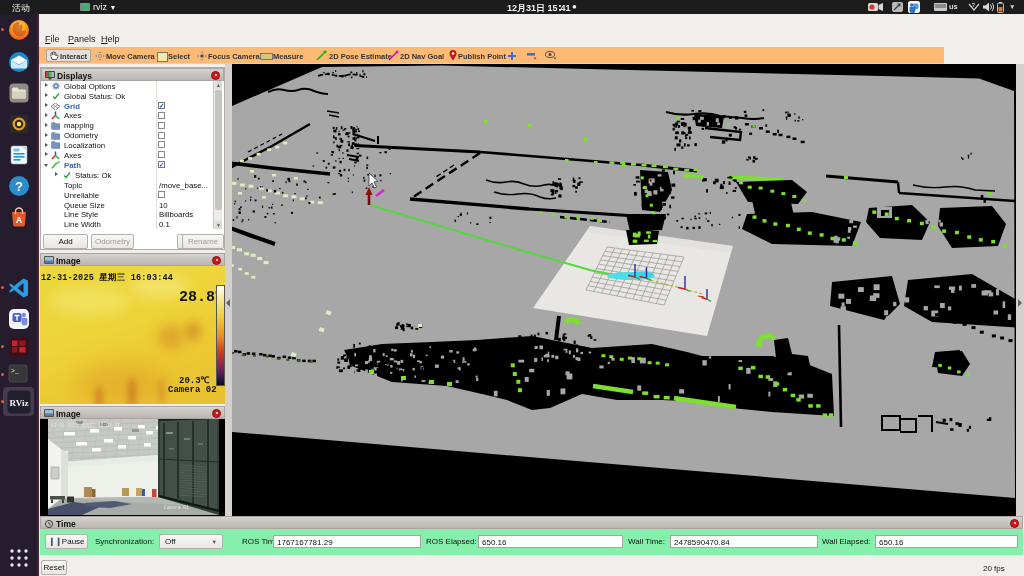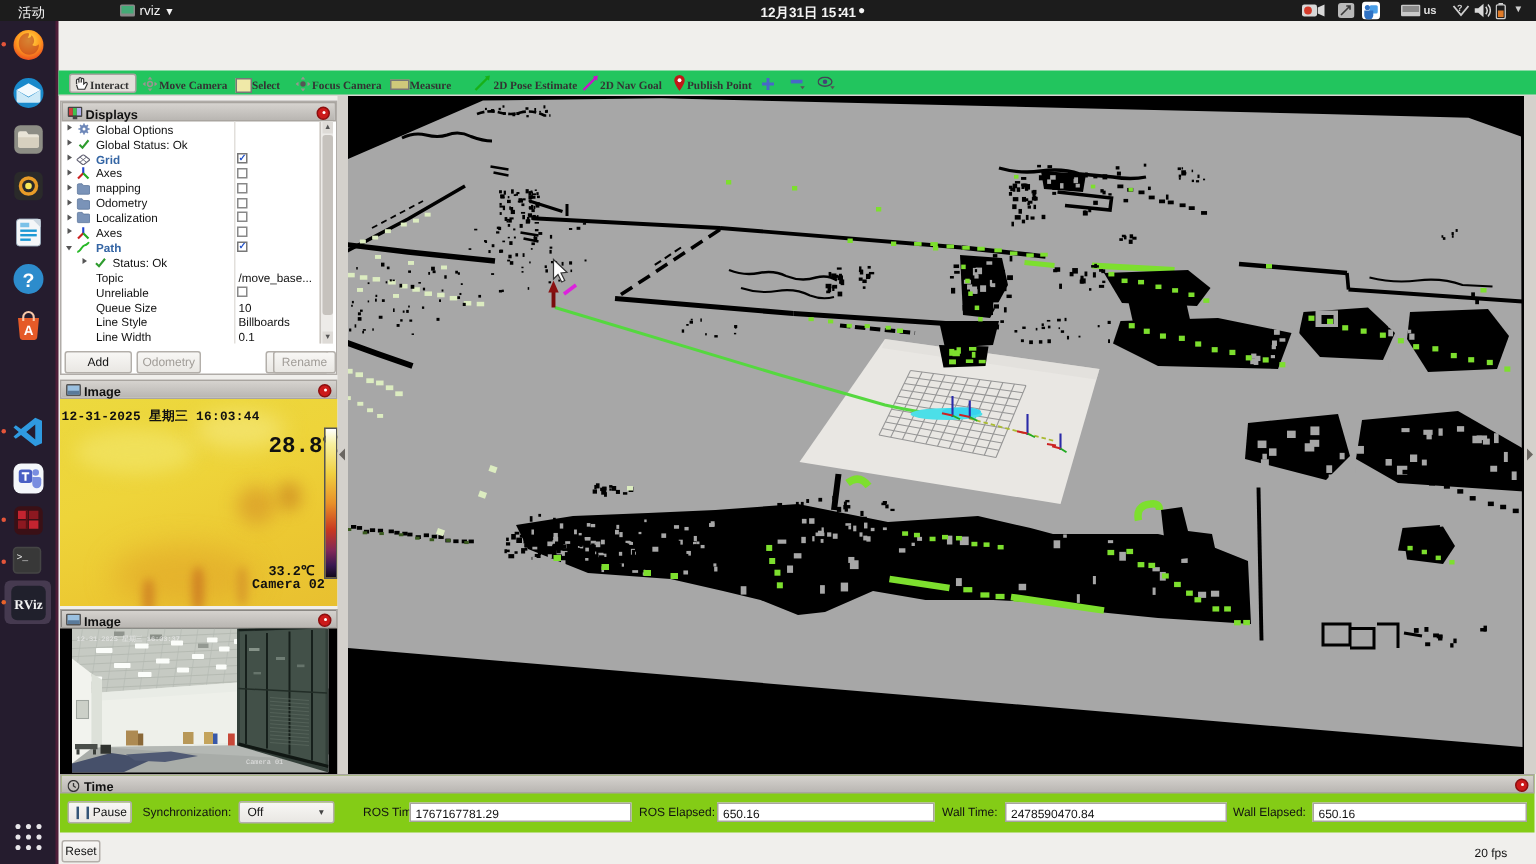--- a/index.html
+++ b/index.html
@@ -6,21 +6,21 @@
   body{width:1024px;height:576px;overflow:hidden;font-family:"Liberation Sans",sans-serif;}
   #screen{position:absolute;top:0;left:0;width:1024px;height:576px;background:#4e1d38;overflow:hidden;}
   .abs{position:absolute;}
   #topbar{left:0;top:0;width:1024px;height:14px;background:#1c1c1c;color:#f4f4f4;font-size:9px;}
   #dock{left:0;top:14px;width:37px;height:562px;background:#251c2e;}
   .dicon{position:absolute;left:8px;width:22px;height:22px;border-radius:5px;}
   .ddot{position:absolute;left:1px;width:3px;height:3px;border-radius:50%;background:#e4553a;}
   #win{left:39px;top:14px;width:985px;height:562px;background:#f0efec;}
   #titlebar{left:0;top:0;width:985px;height:19px;background:#302e2b;color:#fff;}
   #menubar{left:0;top:19px;width:985px;height:14px;background:#f0efec;color:#1a1a1a;font-size:9px;}
-  #toolbar{left:0;top:33px;width:985px;height:17px;background:#22c55e;border-bottom:1px solid #d8d5d0;box-sizing:border-box;color:#2a2a2a;font-family:Liberation Serif, serif;}
+  #toolbar{left:0;top:33px;width:905px;height:17px;background:#fdba74;border-bottom:1px solid #d8d5d0;box-sizing:border-box;color:#2a2a2a;}
   .tbt{position:absolute;top:4.5px;font-weight:bold;font-size:7.5px;color:#333;}
   .panel{position:absolute;background:#fff;}
   .panelhdr{position:absolute;left:0;top:0;width:100%;height:13px;background:linear-gradient(#d6d3cf,#b9b6b2);border:1px solid #a9a5a0;box-sizing:border-box;color:#111;font-size:8.5px;font-weight:bold;}
   .phtxt{position:absolute;left:15px;top:2px;}
   .redbtn{position:absolute;top:1.5px;right:3px;width:9px;height:9px;border-radius:50%;background:#cc1a1a;border:1px solid #8c0f0f;box-sizing:border-box;}
   .redbtn:after{content:"";position:absolute;left:2.5px;top:2.5px;width:2px;height:2px;background:#fff;border-radius:50%;}
   .trow{position:absolute;left:0;width:171px;height:10px;font-size:7.8px;color:#111;}
   .texp{position:absolute;left:4px;top:2.2px;width:0;height:0;border-left:3.5px solid #555;border-top:2.8px solid transparent;border-bottom:2.8px solid transparent;}
   .texpd{position:absolute;left:3px;top:3.5px;width:0;height:0;border-top:3.5px solid #555;border-left:2.8px solid transparent;border-right:2.8px solid transparent;}
   .tlabel{position:absolute;left:23px;top:0.8px;white-space:nowrap;}
@@ -166,20 +166,25 @@
           <circle cx="3" cy="10" r="1.7" fill="#e8e6ea"></circle>
           <circle cx="10" cy="10" r="1.7" fill="#e8e6ea"></circle>
           <circle cx="17" cy="10" r="1.7" fill="#e8e6ea"></circle>
           <circle cx="3" cy="17" r="1.7" fill="#e8e6ea"></circle>
           <circle cx="10" cy="17" r="1.7" fill="#e8e6ea"></circle>
           <circle cx="17" cy="17" r="1.7" fill="#e8e6ea"></circle>
         </svg></div>
   </div>
 
   <div class="abs" id="win">
+    <div class="abs" id="menubar">
+      <span class="abs" style="left:6px;top:1px;"><u>F</u>ile</span>
+      <span class="abs" style="left:29px;top:1px;"><u>P</u>anels</span>
+      <span class="abs" style="left:62px;top:1px;"><u>H</u>elp</span>
+    </div>
     <div class="abs" id="toolbar">
       <div class="abs" style="left:7px;top:2px;width:45px;height:13px;background:#e2dfda;border:1px solid #a8a4a0;border-radius:2px;box-sizing:border-box;"></div>
       <svg class="abs" style="left:10px;top:4px;" width="10" height="10" viewBox="0 0 10 10">
           <path d="M2 5 V2.5 a0.8 0.8 0 0 1 1.6 0 M3.6 4 V1.5 a0.8 0.8 0 0 1 1.6 0 M5.2 4 V2 a0.8 0.8 0 0 1 1.6 0 V5 l1.2-1 a0.9 0.9 0 0 1 1 1.4 L7.5 8.5 H3 L2 5.5" fill="#fff" stroke="#333" stroke-width="0.8"></path>
         </svg>
       <span class="tbt" style="left:21px;">Interact</span>
       <svg class="abs" style="left:56px;top:4px;" width="10" height="10" viewBox="0 0 10 10">
           <path d="M5 0 L6.5 2 H3.5 Z M5 10 L3.5 8 H6.5 Z M0 5 L2 3.5 V6.5 Z M10 5 L8 6.5 V3.5 Z" fill="#9a9690"></path>
           <circle cx="5" cy="5" r="1.6" fill="none" stroke="#9a9690" stroke-width="1"></circle>
         </svg>
@@ -374,21 +379,21 @@
       <div class="abs" style="left:10px;top:20px;width:80px;height:30px;background:#f0e05a;border-radius:50%;filter:blur(6px);"></div>
       <div class="abs" style="left:90px;top:8px;width:60px;height:25px;background:#f2e268;border-radius:50%;filter:blur(7px);"></div>
       <div class="abs" style="left:35px;top:98px;width:95px;height:40px;background:#e2aa2a;border-radius:50%;filter:blur(10px);opacity:0.7;"></div>
       <div class="abs" style="left:118px;top:58px;width:26px;height:26px;background:#d89828;border-radius:50%;filter:blur(6px);opacity:0.7;"></div>
       <div class="abs" style="left:145px;top:55px;width:16px;height:20px;background:#cc8822;border-radius:50%;filter:blur(5px);opacity:0.7;"></div>
       <div class="abs" style="left:55px;top:120px;width:8px;height:24px;background:#c87020;border-radius:40%;filter:blur(3px);opacity:0.65;"></div>
       <div class="abs" style="left:88px;top:112px;width:8px;height:30px;background:#c87020;border-radius:40%;filter:blur(3px);opacity:0.7;"></div>
       <div class="abs" style="left:118px;top:112px;width:7px;height:26px;background:#d08828;border-radius:40%;filter:blur(3px);opacity:0.6;"></div>
       <span class="abs" style="left:1px;top:6px;font-family:'Liberation Mono',monospace;font-size:8.5px;font-weight:bold;color:#111;letter-spacing:0.2px;white-space:nowrap;">12-31-2025 星期三 16:03:44</span>
       <span class="abs" style="left:139px;top:19px;font-family:'Liberation Mono',monospace;font-size:15px;font-weight:bold;color:#111;">28.8℃</span>
-      <span class="abs" style="left:139px;top:107px;font-family:'Liberation Mono',monospace;font-size:9px;font-weight:bold;color:#111;">33.2℃</span>
+      <span class="abs" style="left:139px;top:107px;font-family:'Liberation Mono',monospace;font-size:9px;font-weight:bold;color:#111;">20.3℃</span>
       <span class="abs" style="left:128px;top:119px;font-family:'Liberation Mono',monospace;font-size:9px;font-weight:bold;color:#111;">Camera 02</span>
       <div class="abs" style="left:176px;top:19px;width:7px;height:99px;background:linear-gradient(#ffffff 0%,#f8f0a0 10%,#f0d040 30%,#e89028 50%,#c83820 68%,#802858 82%,#381850 92%,#100818 100%);border:0.5px solid #555;"></div>
       </div>
     </div>
 
     <div class="panel" id="image2" style="left:1px;top:392px;width:185px;height:110px;background:#000;">
       <div class="panelhdr">
           <svg style="position:absolute;left:3px;top:2px;" width="10" height="9" viewBox="0 0 10 9">
             <rect x="0" y="0" width="10" height="8" rx="1" fill="#555"></rect>
             <rect x="1" y="1" width="8" height="6" fill="#9ac0e0"></rect>
@@ -1453,21 +1458,21 @@
 <rect x="296" y="60" width="3.5" height="3" fill="#7ddf2e"></rect>
 <rect x="252" y="56" width="3.5" height="3" fill="#7ddf2e"></rect>
 <rect x="18" y="106" width="4" height="2.6" fill="#dcecc0"></rect>
 <rect x="40" y="110" width="4" height="2.6" fill="#dcecc0"></rect>
 <rect x="62" y="113" width="4" height="2.6" fill="#dcecc0"></rect>
 <rect x="6" y="128" width="4" height="2.6" fill="#dcecc0"></rect>
 <rect x="30" y="132" width="4" height="2.6" fill="#dcecc0"></rect>
 </svg>
     </div>
 
-    <div class="panel" id="timepanel" style="left:1px;top:502px;width:983px;height:39px;background:#84cc16;">
+    <div class="panel" id="timepanel" style="left:1px;top:502px;width:983px;height:39px;background:#86efac;">
       <div class="panelhdr">
           <svg style="position:absolute;left:4px;top:2.5px;" width="8" height="8" viewBox="0 0 8 8">
             <circle cx="4" cy="4" r="3.6" fill="none" stroke="#333" stroke-width="0.9"></circle>
             <path d="M4 2 V4 L5.5 5" stroke="#333" stroke-width="0.9" fill="none"></path>
           </svg>
           <span class="phtxt">Time</span>
           <span class="redbtn"></span>
         </div>
       <div class="btn" style="left:5px;top:18px;width:43px;height:15px;padding-top:2px;"><span style="color:#357;font-weight:bold;">❙❙</span>Pause</div>
       <span class="lbl" style="left:55px;top:21px;">Synchronization:</span>

